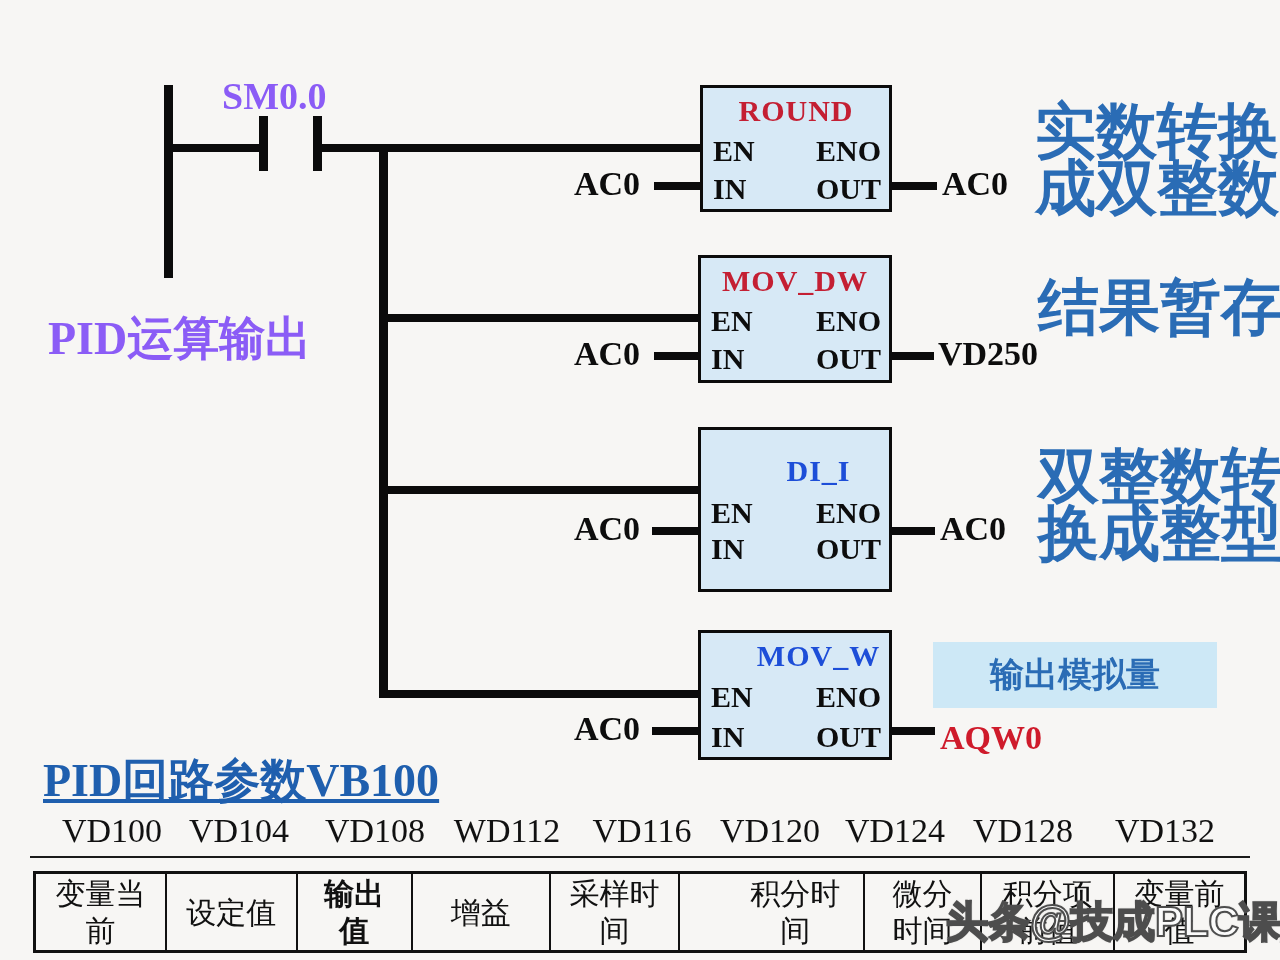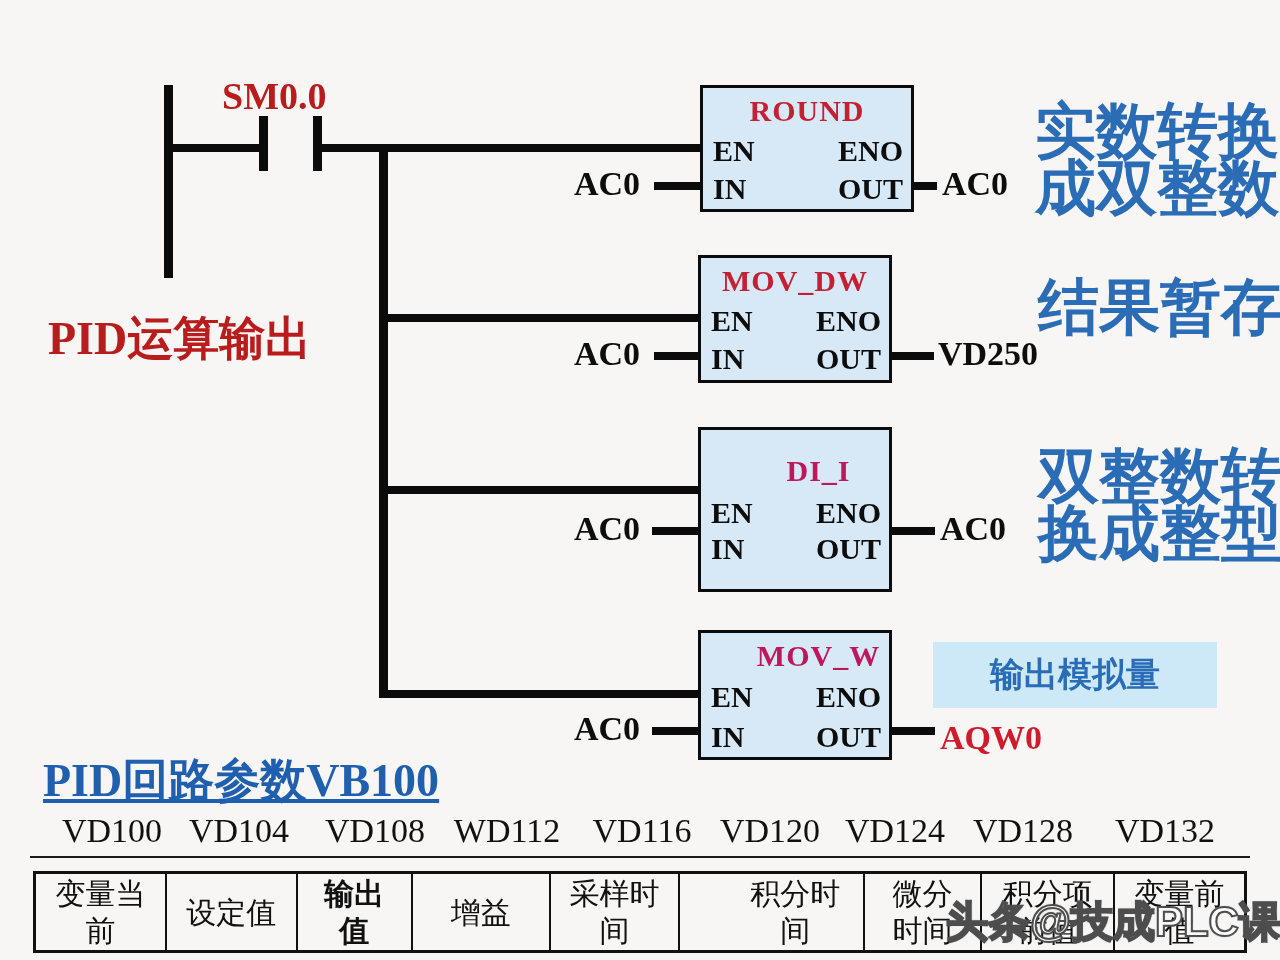--- a/index.html
+++ b/index.html
@@ -16,21 +16,21 @@
   
   .block{
     position:absolute;width:194px;
     background:#d7e9f6;border:3px solid #0b0b0b;box-sizing:border-box;
   }
   .block-title{
     position:absolute;left:0;right:0;text-align:center;
     font-size:30px;font-weight:700;letter-spacing:1px;
   }
   .t-crimson{color:#c41f33;}
-  .t-orange{color:#be185d;padding-left:47px;}
+  .t-orange{color:#1d4ed8;padding-left:47px;}
   .pin-row{
     position:absolute;left:10px;right:8px;
     display:flex;justify-content:space-between;
     font-size:30px;font-weight:700;color:#0d0d0d;
   }
 
   
   .operand{
     position:absolute;font-size:34px;font-weight:700;color:#0d0d0d;
     white-space:nowrap;
@@ -43,21 +43,21 @@
     position:absolute;color:#2a6cb5;font-weight:700;
     font-size:61px;line-height:57px;white-space:nowrap;
   }
   .caption-box{
     position:absolute;background:#cde8f6;
     width:284px;height:66px;display:flex;align-items:center;justify-content:center;
   }
   .caption-box .caption{position:static;font-size:34px;line-height:42px;}
 
   .orange-label{
-    position:absolute;color:#b91c1c;font-weight:700;white-space:nowrap;
+    position:absolute;color:#8b5cf6;font-weight:700;white-space:nowrap;
   }
   .blue-title{
     position:absolute;color:#1f5fae;font-weight:700;font-size:46px;white-space:nowrap;
   }
 
   
   .addr{
     position:absolute;top:812px;transform:translateX(-50%);
     font-size:34px;color:#111;white-space:nowrap;
   }
@@ -112,21 +112,21 @@
   <line x1="652" y1="531" x2="700" y2="531" stroke-width="8"></line>
   <line x1="890" y1="531" x2="935" y2="531" stroke-width="8"></line>
   <line x1="652" y1="731" x2="700" y2="731" stroke-width="8"></line>
   <line x1="890" y1="731" x2="935" y2="731" stroke-width="8"></line>
 </svg>
 
 <div class="orange-label" style="left:222px;top:74px;font-size:38px;">SM0.0</div>
 
 <div class="orange-label" style="left:48px;top:308px;font-size:46px;">PID运算输出</div>
 
-<div class="block" style="left:700px;top:85px;height:127px;width:214px;">
+<div class="block" style="left:700px;top:85px;height:127px;width:192px;">
   <div class="block-title t-crimson" style="top:6px;">ROUND</div>
   <div class="pin-row" style="top:46px;">
     <span>EN</span>
     <span>ENO</span>
   </div>
   <div class="pin-row" style="top:84px;">
     <span>IN</span>
     <span>OUT</span>
   </div>
 </div>

